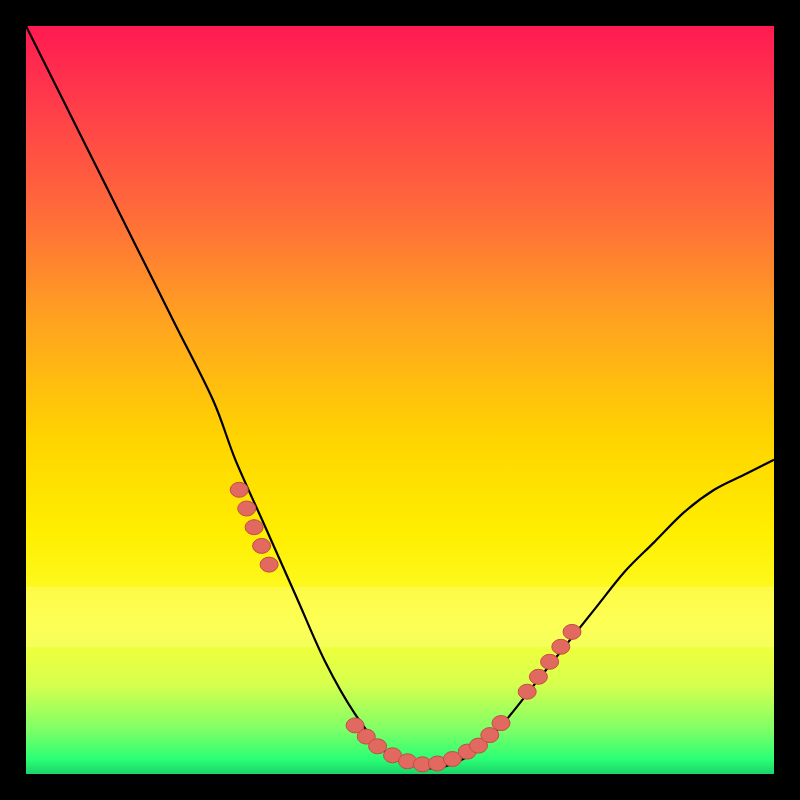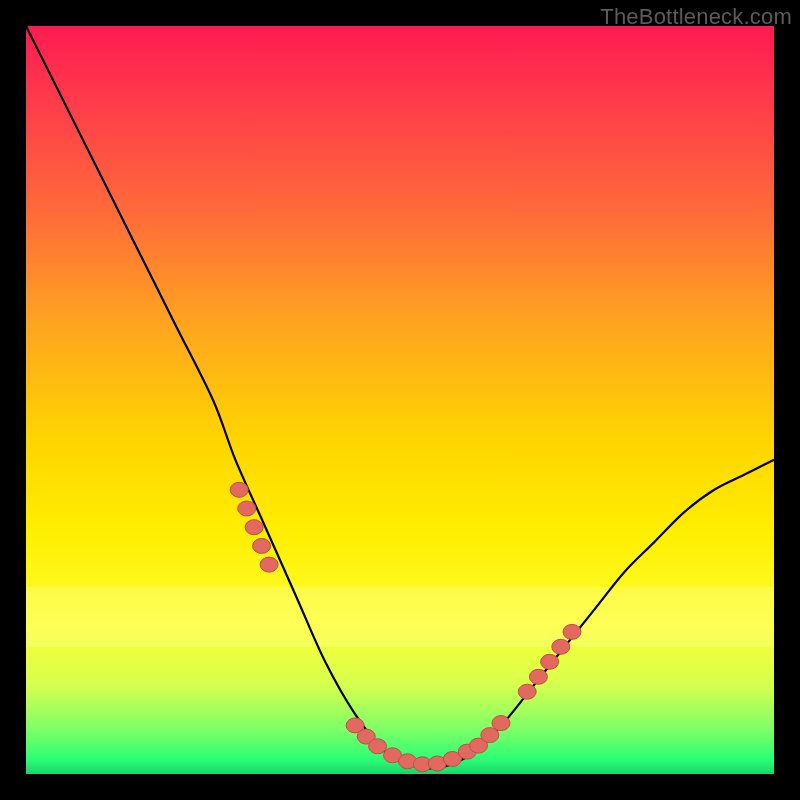--- a/index.html
+++ b/index.html
@@ -90,14 +90,13 @@
           <ellipse cx="463.8" cy="709.1" rx="9" ry="7.5" fill="#e1695f" stroke="#c34d45" stroke-width="1"></ellipse>
           <ellipse cx="475.0" cy="697.1" rx="9" ry="7.5" fill="#e1695f" stroke="#c34d45" stroke-width="1"></ellipse>
           <ellipse cx="501.2" cy="665.7" rx="9" ry="7.5" fill="#e1695f" stroke="#c34d45" stroke-width="1"></ellipse>
           <ellipse cx="512.4" cy="650.8" rx="9" ry="7.5" fill="#e1695f" stroke="#c34d45" stroke-width="1"></ellipse>
           <ellipse cx="523.6" cy="635.8" rx="9" ry="7.5" fill="#e1695f" stroke="#c34d45" stroke-width="1"></ellipse>
           <ellipse cx="534.8" cy="620.8" rx="9" ry="7.5" fill="#e1695f" stroke="#c34d45" stroke-width="1"></ellipse>
           <ellipse cx="546.0" cy="605.9" rx="9" ry="7.5" fill="#e1695f" stroke="#c34d45" stroke-width="1"></ellipse>
         </g>
     </svg>
   </div>
-  <div class="watermark">TheBottleneck.com</div>
 </div>
 
 </body></html>

